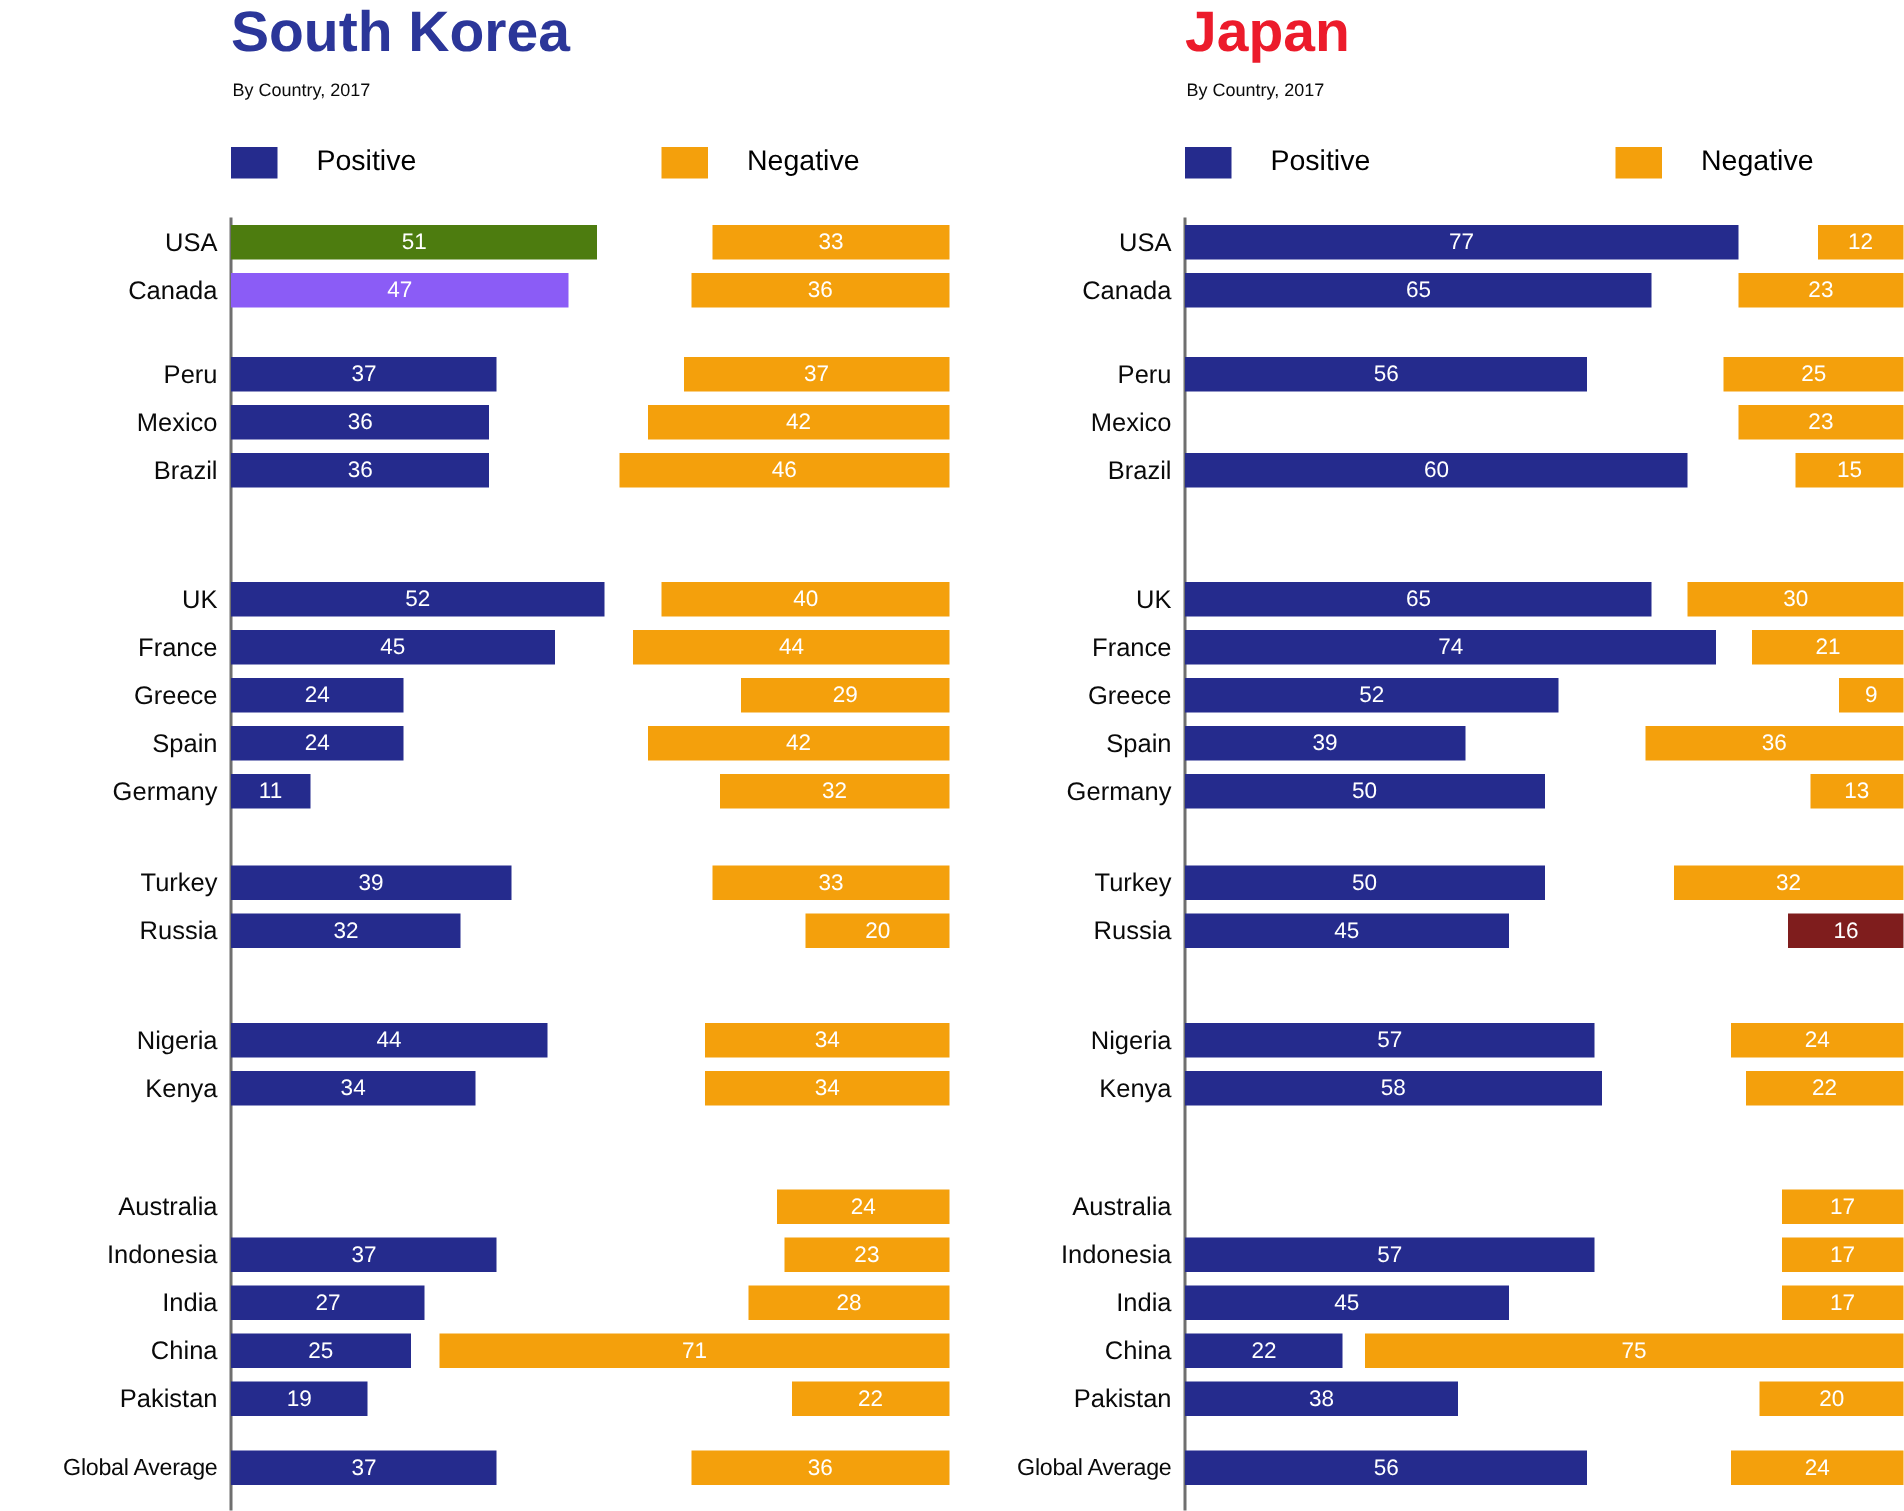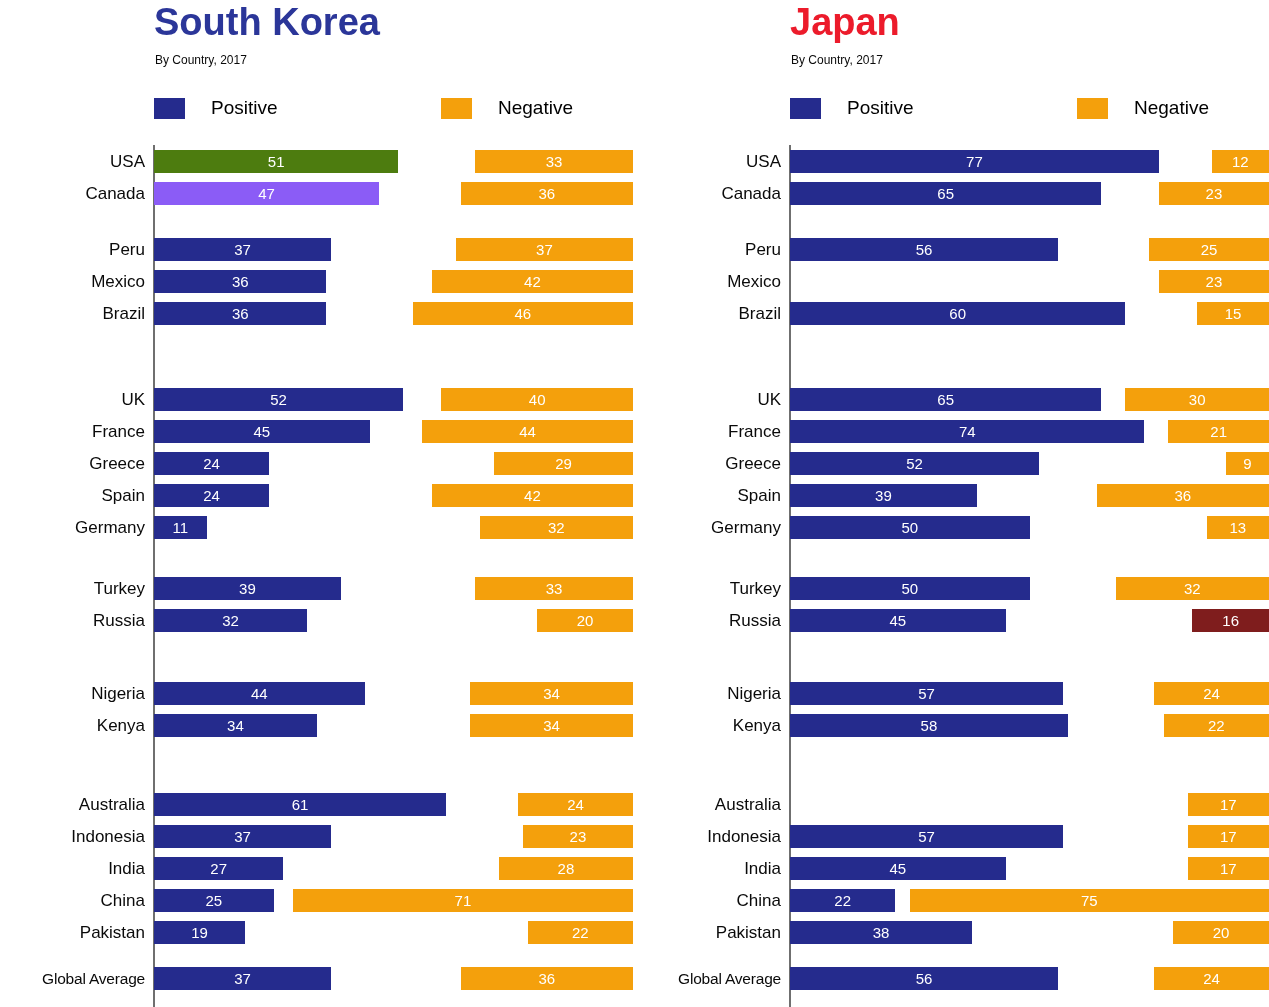--- a/index.html
+++ b/index.html
@@ -221,23 +221,20 @@
             <span class="bar-value">34</span>
           </div>
           <div class="bar neg" style="width: 34%; background: rgb(244, 160, 12);">
             <span class="bar-value">34</span>
           </div>
         </div>
       </div>
       <div class="chart-row" style="margin-top: 56px;">
         <div class="country-label">Australia</div>
         <div class="bar-area">
-          <div class="bar pos" style="width: 61%; background: rgb(37, 43, 141);">
-            <span class="bar-value">61</span>
-          </div>
           <div class="bar neg" style="width: 24%; background: rgb(244, 160, 12);">
             <span class="bar-value">24</span>
           </div>
         </div>
       </div>
       <div class="chart-row" style="margin-top: 9px;">
         <div class="country-label">Indonesia</div>
         <div class="bar-area">
           <div class="bar pos" style="width: 37%; background: rgb(37, 43, 141);">
             <span class="bar-value">37</span>

